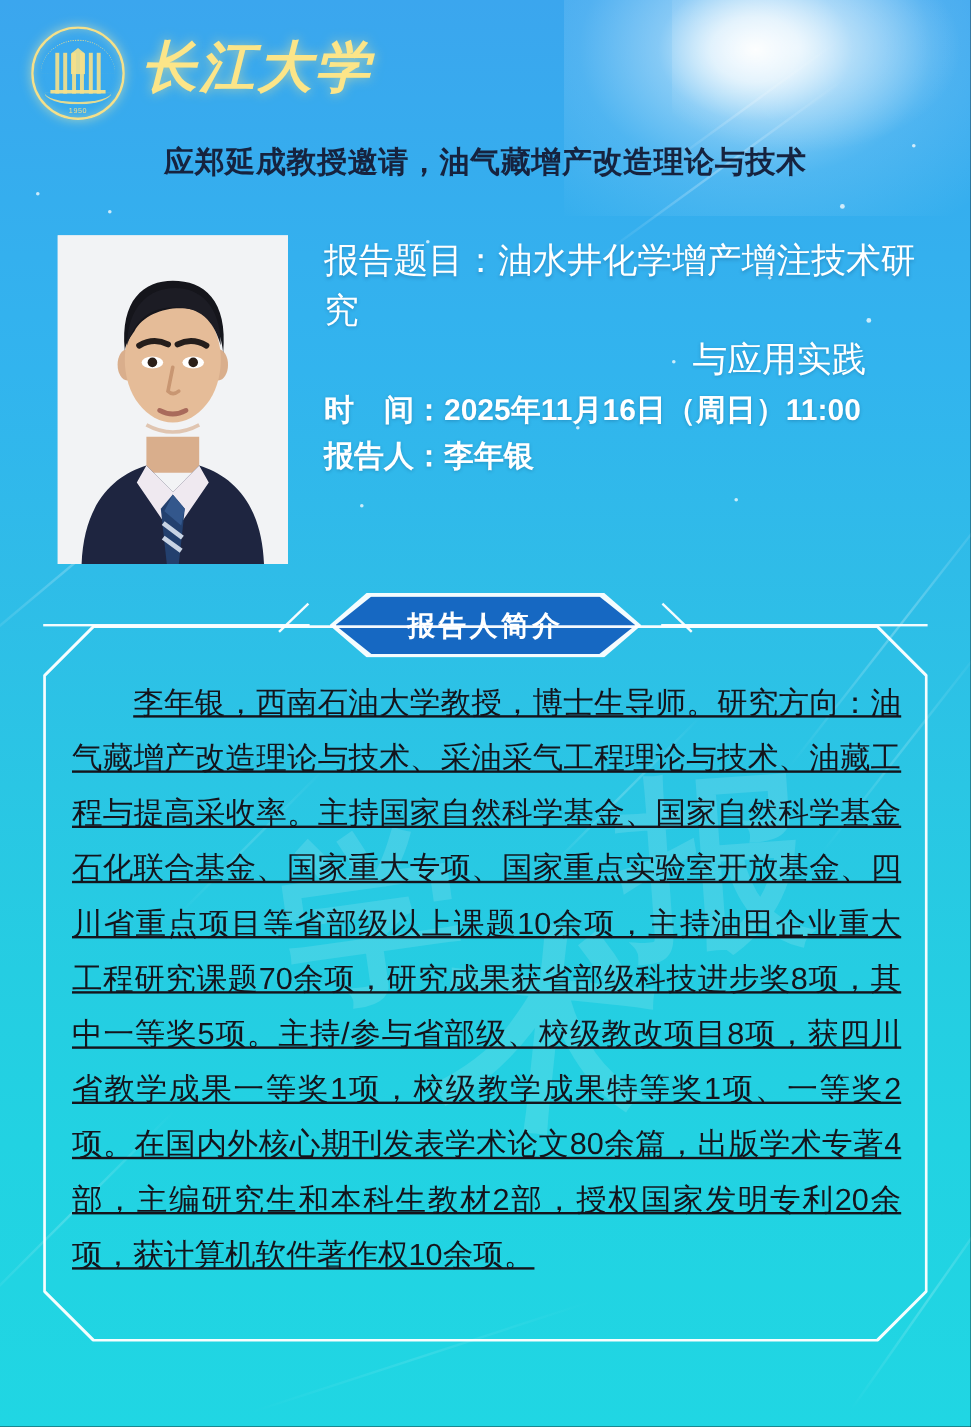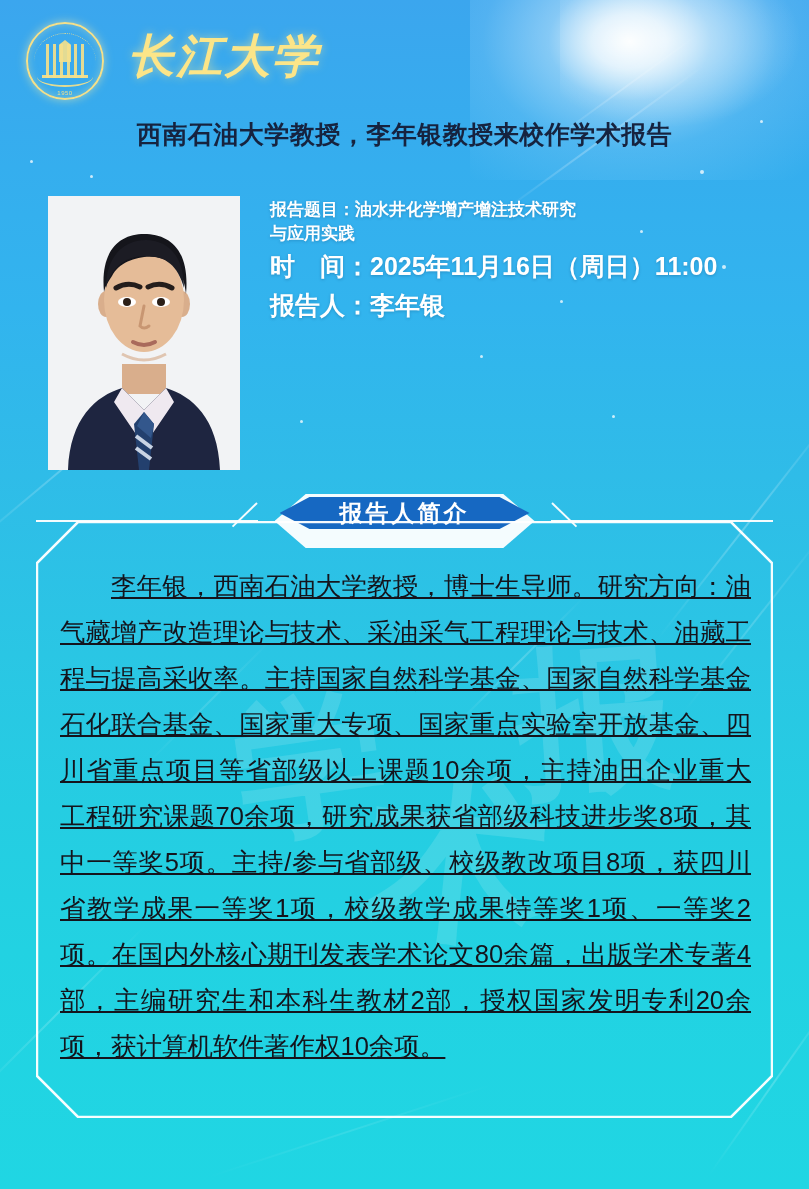--- a/index.html
+++ b/index.html
@@ -89,21 +89,21 @@
     user-select: none;
   }
 
   
   .logo-row {
     position: absolute;
     left: 26px;
     top: 22px;
     display: flex;
     align-items: center;
-    gap: 24px;
+    gap: 14px;
   }
   .seal {
     position: relative;
     width: 78px;
     height: 78px;
     border-radius: 50%;
     border: 2px solid #F5E08A;
     box-shadow: 0 0 10px rgba(255,240,160,0.55), inset 0 0 8px rgba(255,240,160,0.35);
   }
   .seal .ring-text {
@@ -193,26 +193,26 @@
   .photo svg { display: block; width: 100%; height: 100%; }
 
   .details {
     position: absolute;
     left: 270px;
     top: 198px;
     width: 520px;
     color: #FFFFFF;
   }
   .d-title {
-    font-size: 17px;
-    font-weight: bold;
+    font-size: 29px;
+    font-weight: normal;
     line-height: 1.42;
     text-shadow: 0 1px 3px rgba(0,40,80,0.25);
   }
-  .d-title .l2 { display: block; text-align: left; padding-right: 68px; }
+  .d-title .l2 { display: block; text-align: right; padding-right: 68px; }
   .d-line {
     font-size: 25px;
     font-weight: bold;
     line-height: 1.47;
     margin-top: 2px;
     white-space: nowrap;
     text-shadow: 0 1px 3px rgba(0,40,80,0.25);
   }
   .d-lines { }
 
@@ -239,21 +239,21 @@
     top: 6px;
   }
   .hex-diag.dl { left: 256px;  transform: rotate(46deg); transform-origin: top center;}
   .hex-diag.dr { right: 256px; transform: rotate(-46deg); transform-origin: top center;}
   .hexagon {
     position: absolute;
     left: 50%;
     transform: translateX(-50%);
     top: 0;
     width: 250px;
-    height: 32px;
+    height: 48px;
     background: #1668C2;
     clip-path: polygon(12% 0, 88% 0, 100% 50%, 88% 100%, 12% 100%, 0 50%);
     display: flex;
     align-items: center;
     justify-content: center;
   }
   .hexagon-outline {
     position: absolute;
     left: 50%;
     transform: translateX(-50%);
@@ -336,21 +336,21 @@
     <div class="seal">
       <div class="ring-text"></div>
       <div class="tower"></div>
       <div class="bldg"></div>
       <div class="base"></div>
       <div class="yr">1950</div>
     </div>
     <div class="uni-name">长江大学</div>
   </div>
 
-  <div class="main-title">西南石油大学教授，李年银教授来校作学术报告</div>
+  <div class="main-title">应郑延成教授邀请，油气藏增产改造理论与技术</div>
 
   <div class="photo">
     <svg viewBox="0 0 192 274" preserveAspectRatio="xMidYMid slice" aria-hidden="true">
       <rect x="0" y="0" width="192" height="274" fill="#F2F3F5"></rect>
 
       <path d="M74 168 h44 v30 h-44 z" fill="#D9AE8C"></path>
 
       <path d="M20 274 C22 222 48 200 74 192 L96 214 L118 192 C144 200 170 222 172 274 Z" fill="#1E2540"></path>
 
       <path d="M74 192 L96 214 L118 192 L126 206 L96 250 L66 206 Z" fill="#EFE9F0"></path>

